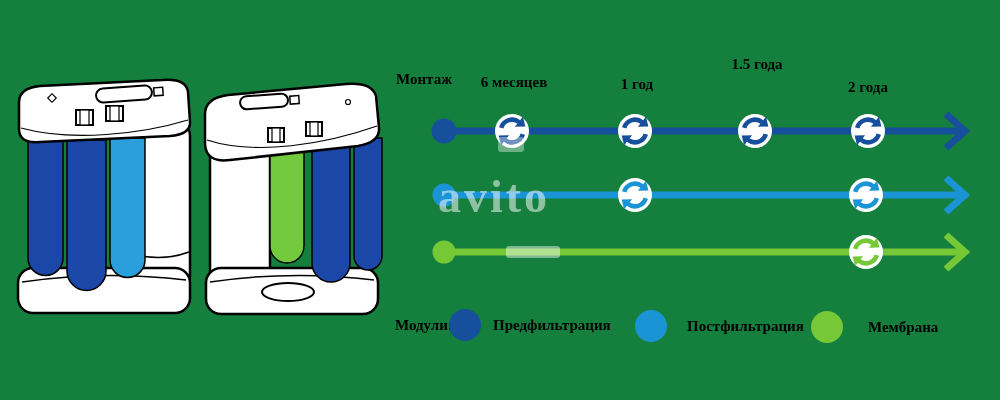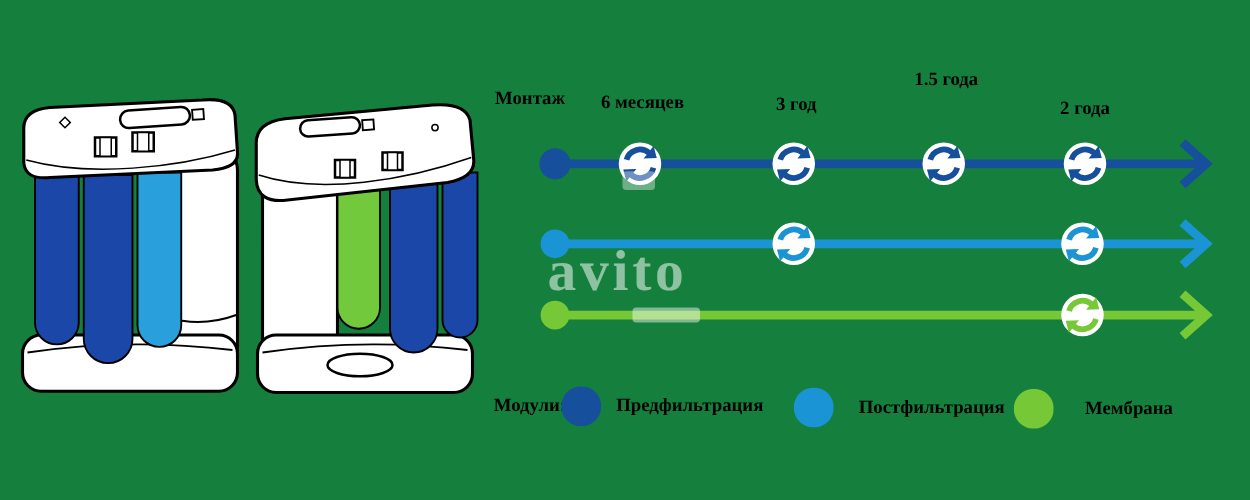--- a/index.html
+++ b/index.html
@@ -12,21 +12,21 @@
   }
   .hlabel.centered{transform:translateX(-50%);text-align:right;}
   .trow{position:absolute;left:425px;width:550px;height:48px;}
   .legend-label{
     position:absolute;font-size:15px;font-weight:700;color:#000;white-space:nowrap;
   }
   .legend-swatch{position:absolute;width:32px;height:32px;}
   .watermark-text{
     position:absolute;left:438px;top:170px;
     font-size:46px;font-weight:700;letter-spacing:3px;
-    color:rgba(255,255,255,0.52);user-select:none;pointer-events:none;z-index:5;margin-top:20px;
+    color:rgba(255,255,255,0.52);user-select:none;pointer-events:none;z-index:5;
   }
   .watermark-patch{
     position:absolute;background:rgba(255,255,255,0.45);border-radius:3px;
     pointer-events:none;z-index:5;
   }
   .patch-green{left:506px;top:246px;width:54px;height:12px;}
   .patch-navy{left:498px;top:137px;width:26px;height:15px;background:rgba(255,255,255,0.38);}
   .unit{position:absolute;}
 </style>
 </head>
@@ -100,21 +100,21 @@
         <rect x="72" y="48" width="16" height="14" fill="#fff" stroke="#000" stroke-width="2"></rect>
         <rect x="76" y="48" width="8" height="14" fill="#fff" stroke="#000" stroke-width="1.2"></rect>
         <rect x="110" y="42" width="16" height="14" fill="#fff" stroke="#000" stroke-width="2"></rect>
         <rect x="114" y="42" width="8" height="14" fill="#fff" stroke="#000" stroke-width="1.2"></rect>
       </g>
     </svg>
   </div>
 
   <div class="hlabel" style="left:396px;top:71px">Монтаж</div>
   <div class="hlabel centered" style="left:514px;top:74px">6 месяцев</div>
-  <div class="hlabel centered" style="left:637px;top:76px">3 год</div>
+  <div class="hlabel centered" style="left:637px;top:76px">1 год</div>
   <div class="hlabel centered" style="left:757px;top:56px">1.5 года</div>
   <div class="hlabel centered" style="left:868px;top:79px">2 года</div>
 
   <div class="trow" style="top:107px">
     <svg width="550" height="48" viewBox="0 0 550 48" color="#164f9c">
       <path d="M19 24 H540" stroke="currentColor" stroke-width="7"></path>
       <circle cx="19" cy="24" r="12.5" fill="currentColor"></circle>
       <path d="M521 7 L540 24 L521 41" fill="none" stroke="currentColor" stroke-width="7"></path>
       <use href="#refresh-icon" transform="translate(87,24)"></use>
       <use href="#refresh-icon" transform="translate(210,24)"></use>

